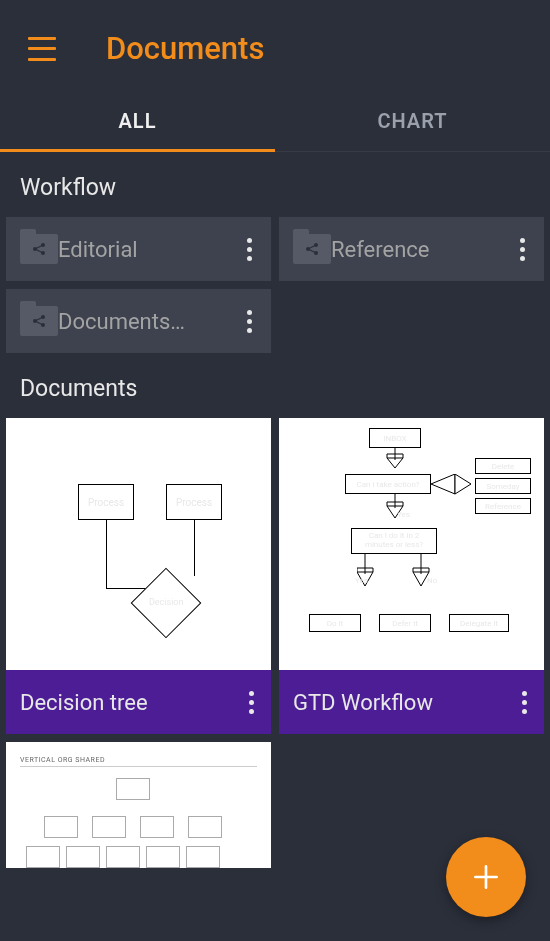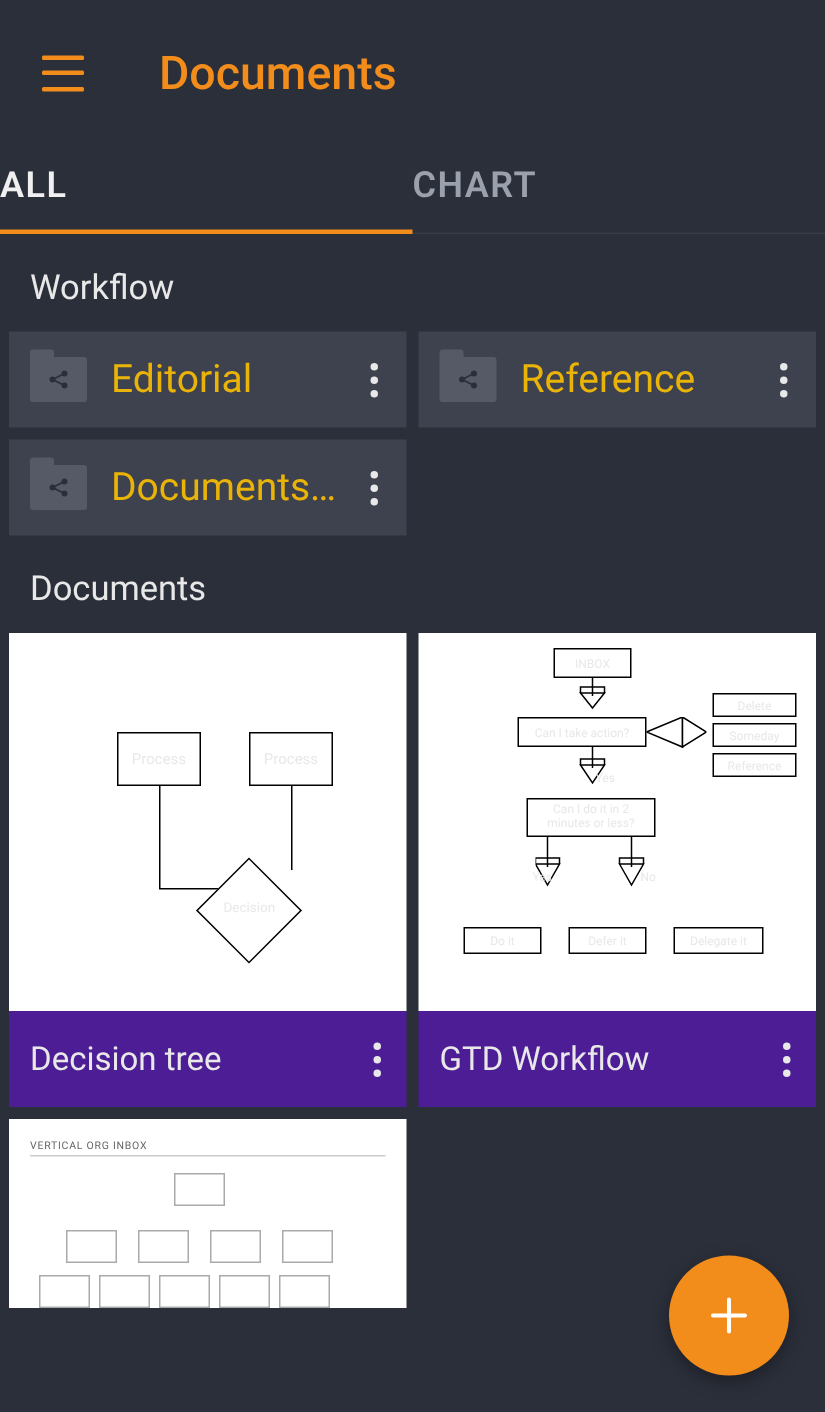--- a/index.html
+++ b/index.html
@@ -37,22 +37,23 @@
       font-size: 31px;
       font-weight: 500;
       margin-left: 46px;
     }
     .tabs {
       display: flex;
       border-bottom: 1px solid rgba(255,255,255,0.06);
     }
     .tab {
       flex: 1;
+      text-align: center;
       padding: 22px 0 18px 0;
-      font-size: 24px;
+      font-size: 20px;
       font-weight: 600;
       letter-spacing: 1px;
       color: #9aa0ac;
       cursor: pointer;
       position: relative;
     }
     .tab.active {
       color: #f0f0f0;
     }
     .tab.active::after {
@@ -103,23 +104,22 @@
       border-radius: 2px 2px 0 0;
     }
     .folder-icon svg {
       position: absolute;
       top: 50%;
       left: 50%;
       transform: translate(-50%, -50%);
     }
     .folder-name {
       flex: 1;
-      font-size: 26px;
-      color: #eab308;
-      margin-left: 16px;
+      font-size: 22px;
+      color: #a3a3a3;
       white-space: nowrap;
       overflow: hidden;
       text-overflow: ellipsis;
     }
     .dots {
       width: 24px;
       height: 32px;
       display: flex;
       flex-direction: column;
       align-items: center;
@@ -323,21 +323,21 @@
       <div class="dots">
           <span></span>
           <span></span>
           <span></span>
         </div>
     </div>
   </div>
 
   <div class="doc-card">
     <div class="doc-thumb" style="height:126px;">
-      <div style="position:absolute;left:14px;top:14px;font-size:7px;color:#666;letter-spacing:0.5px;">VERTICAL ORG INBOX</div>
+      <div style="position:absolute;left:14px;top:14px;font-size:7px;color:#666;letter-spacing:0.5px;">VERTICAL ORG SHARED</div>
       <div style="position:absolute;left:14px;top:24px;right:14px;height:1px;background:#ccc;"></div>
       <div class="t3-box" style="left:110px;top:36px;"></div>
       <div class="t3-box" style="left:38px;top:74px;"></div>
       <div class="t3-box" style="left:86px;top:74px;"></div>
       <div class="t3-box" style="left:134px;top:74px;"></div>
       <div class="t3-box" style="left:182px;top:74px;"></div>
       <div class="t3-box" style="left:20px;top:104px;"></div>
       <div class="t3-box" style="left:60px;top:104px;"></div>
       <div class="t3-box" style="left:100px;top:104px;"></div>
       <div class="t3-box" style="left:140px;top:104px;"></div>

